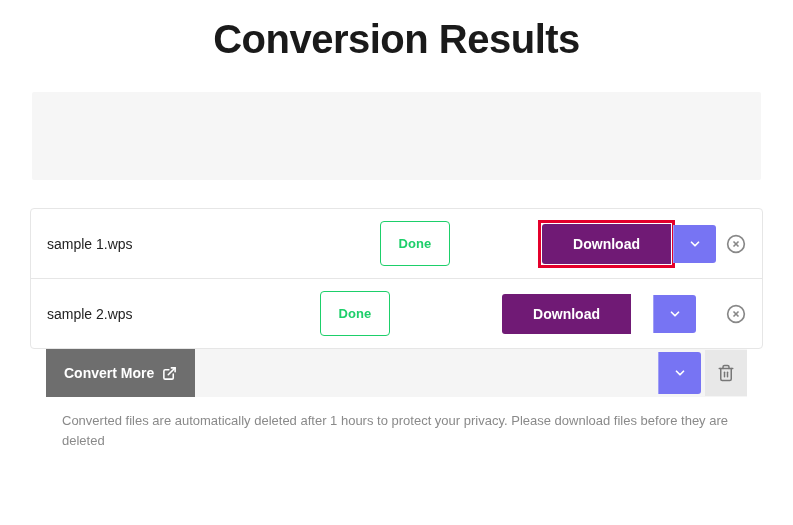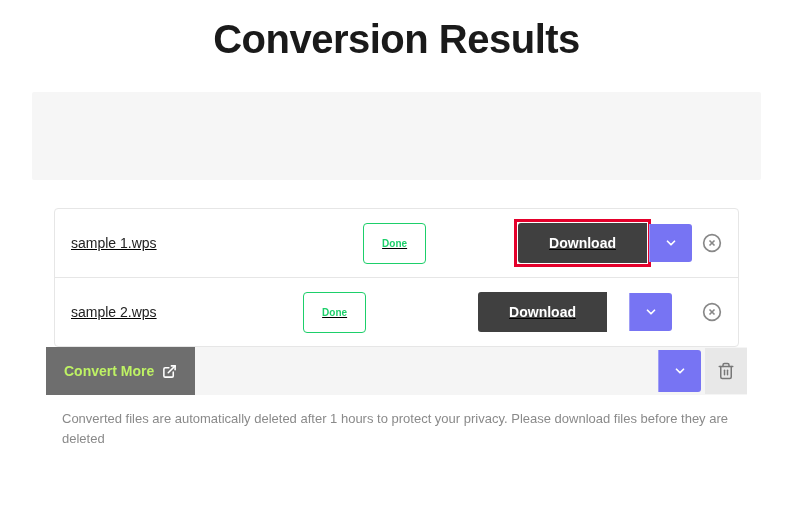--- a/index.html
+++ b/index.html
@@ -25,47 +25,46 @@
       border-radius: 2px;
     }
     .results-card {
       margin: 28px 16px 0 16px;
       background: #fff;
       border-radius: 6px;
     }
     .file-list {
       border: 1px solid #e6e6e6;
       border-radius: 4px;
-      margin: 0 38px;
+      margin: 0 14px;
       overflow: visible;
-      text-decoration: underline;
     }
     .file-row {
       display: flex;
       align-items: center;
       padding: 12px 16px;
       border-bottom: 1px solid #e6e6e6;
     }
     .file-row:last-child { border-bottom: none; gap: 20px; }
     .file-name {
       flex: 1;
       font-size: 14px;
       color: #222;
     }
     .done-badge {
       border: 1px solid #1dcf6a;
       color: #1dcf6a;
-      font-size: 10px;
+      font-size: 13px;
       font-weight: 600;
       padding: 14px 18px;
       border-radius: 4px;
       margin-right: 90px;
     }
     .download-btn {
-      background: #404040;
+      background: #701a75;
       color: #fff;
       font-size: 14px;
       font-weight: 700;
       border: none;
       padding: 12px 31px;
       cursor: pointer;
       border-radius: 3px 0 0 3px;
       min-width: 110px;
     }
     .dropdown-btn {
@@ -94,21 +93,21 @@
       outline-offset: -1px;
     }
     .footer-row {
       display: flex;
       align-items: center;
       margin: 0 30px;
       background: #f5f5f5;
     }
     .convert-more {
       background: #6e6e6e;
-      color: #bef264;
+      color: #ffffff;
       font-weight: 700;
       font-size: 14px;
       padding: 16px 18px;
       border: none;
       cursor: pointer;
       display: flex;
       align-items: center;
       gap: 8px;
       text-align: right;
     }

